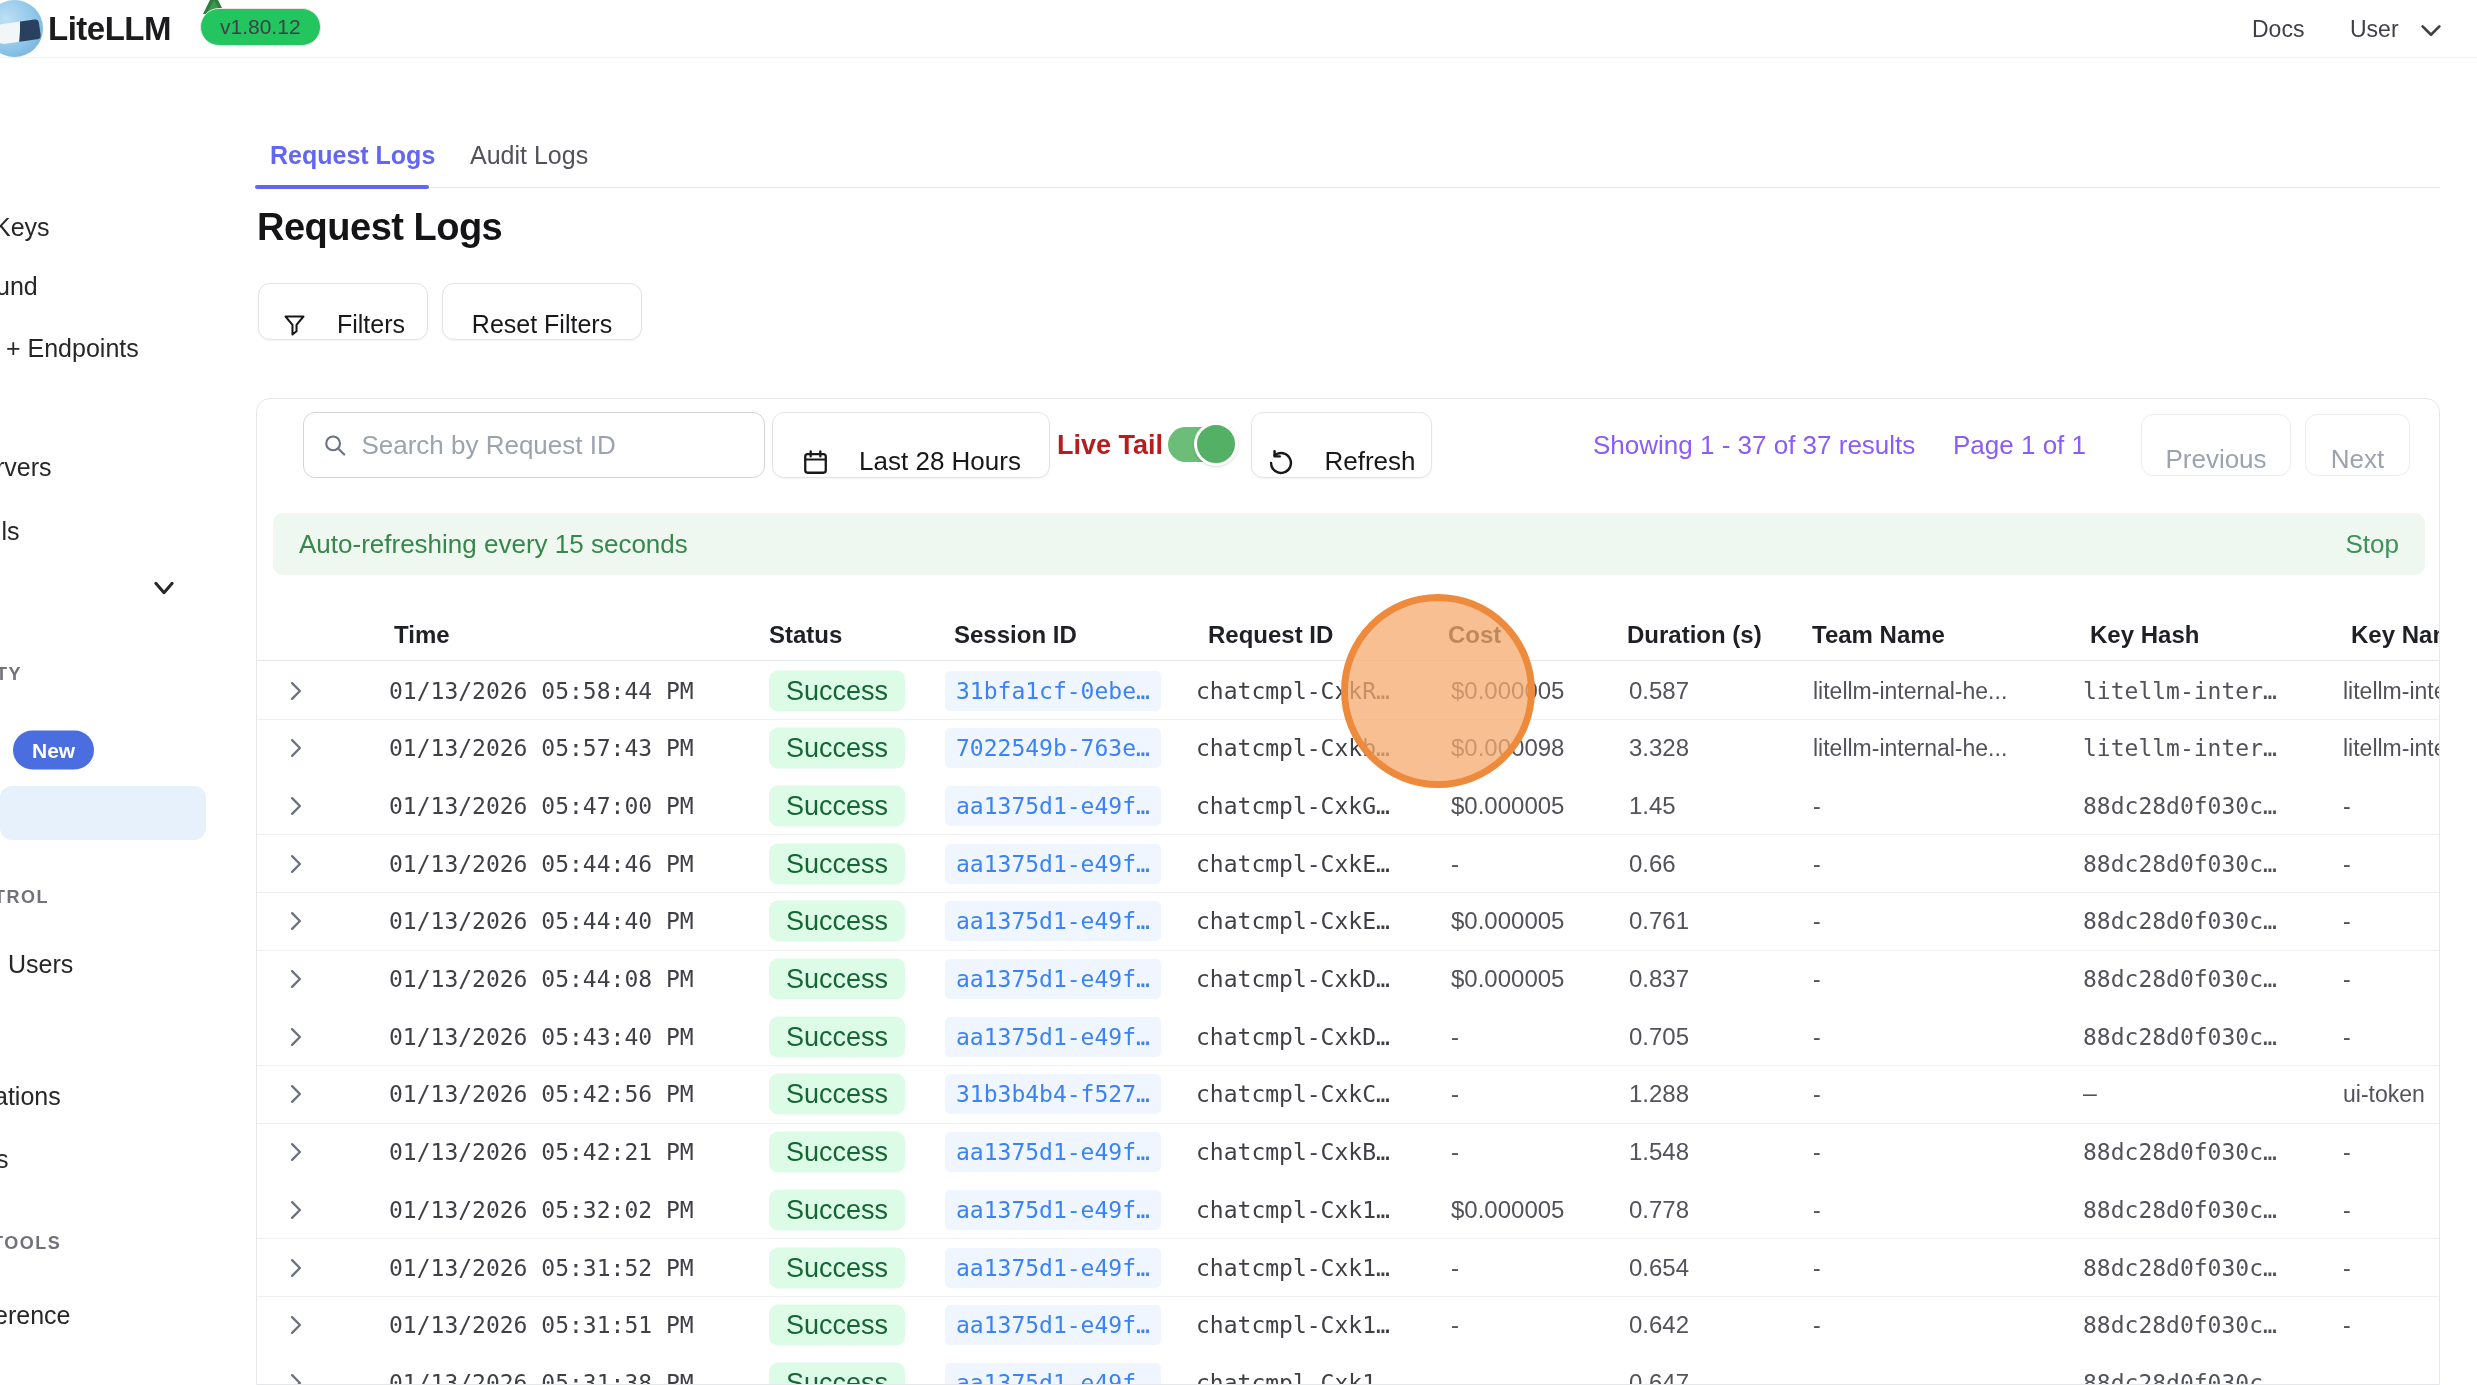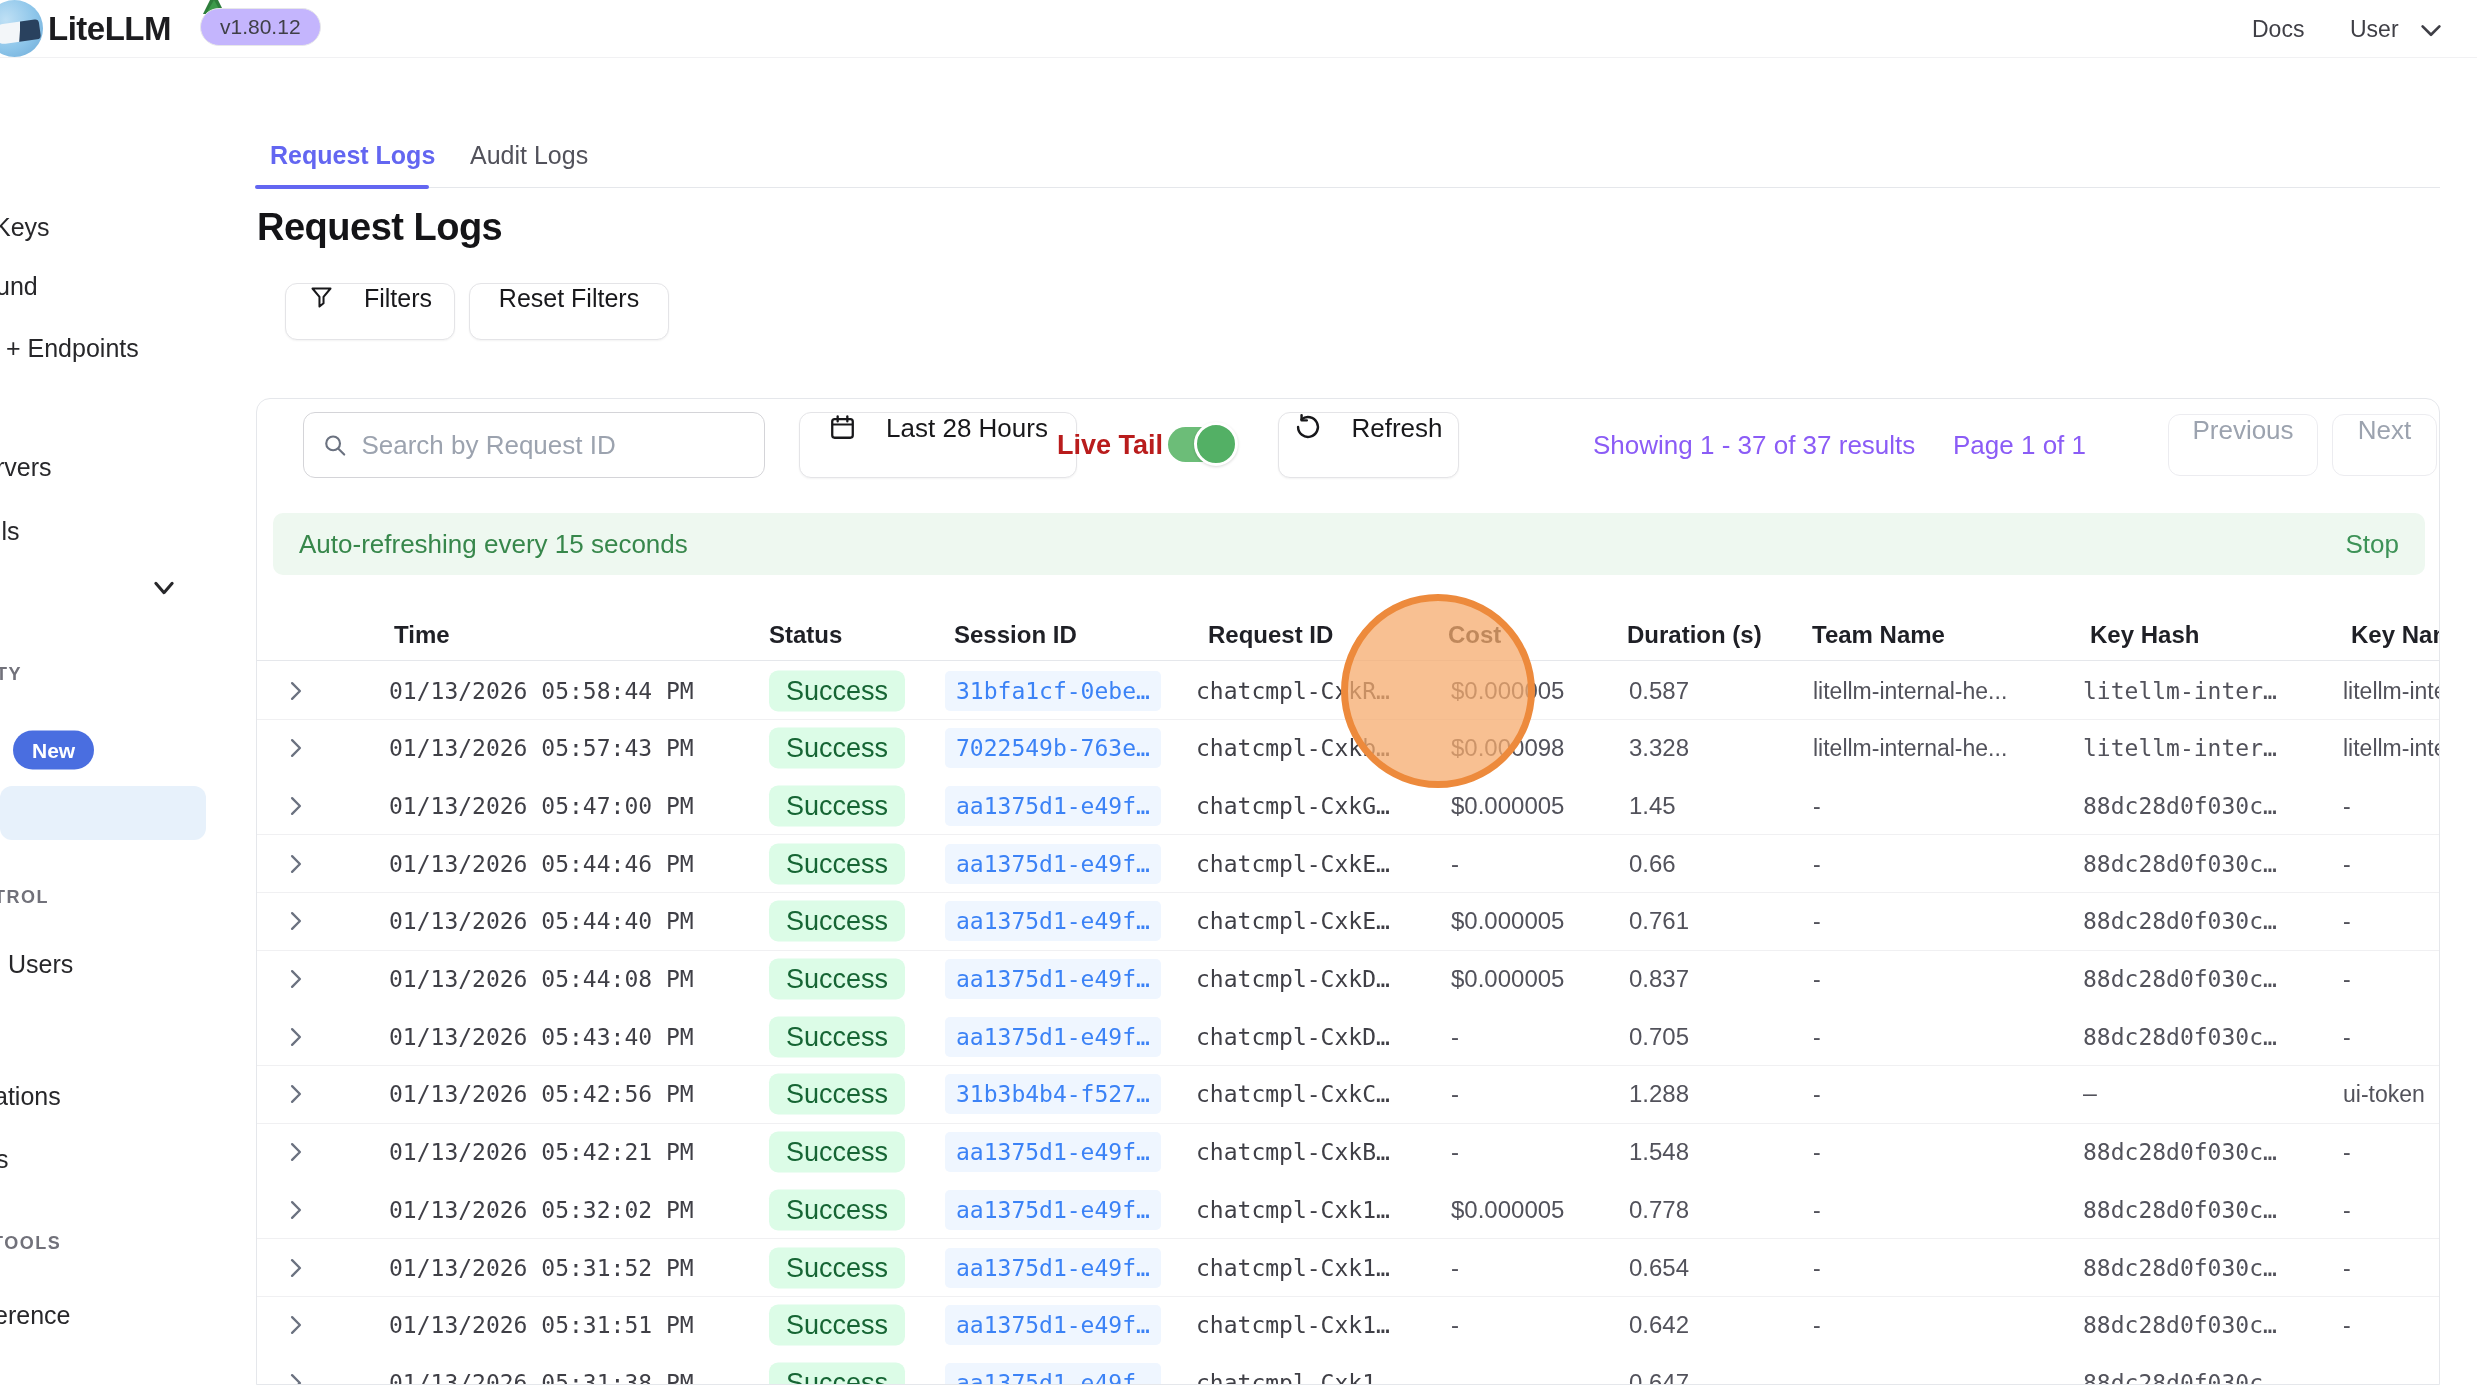--- a/index.html
+++ b/index.html
@@ -12,41 +12,41 @@
   body{position:relative;}
   .abs{position:absolute;}
   svg{display:block;}
 
   
   #navbar{position:absolute;left:0;top:0;width:2477px;height:58px;background:#fff;border-bottom:1px solid #f1f1f3;z-index:20;}
   .logo-circle{position:absolute;left:-14px;top:0;width:57px;height:57px;border-radius:50%;
     background:radial-gradient(circle at 35% 35%, #bfe0f5 0%, #8ec6ea 55%, #6ca9d6 100%);overflow:hidden;}
   .logo-train{position:absolute;left:8px;top:22px;width:46px;height:20px;background:linear-gradient(100deg,#f3f6f9 55%,#29415e 56%);border-radius:10px 4px 4px 10px;transform:rotate(-8deg);}
   .brand{position:absolute;left:48px;top:29px;transform:translateY(-50%);font-size:33px;font-weight:bold;letter-spacing:-0.5px;color:#1c1c1f;}
-  .version-badge{position:absolute;left:200px;top:8px;height:38px;display:flex;align-items:center;padding:0 19px;background:#c4b5fd;border:1px solid #e7e7ea;border-radius:19px;font-size:21px;color:#3f3f46;}
+  .version-badge{position:absolute;left:200px;top:8px;height:38px;display:flex;align-items:center;padding:0 19px;background:#22c55e;border:1px solid #e7e7ea;border-radius:19px;font-size:21px;color:#3f3f46;}
   .xmas-tree{position:absolute;left:203px;top:-8px;width:0;height:0;border-left:11px solid transparent;border-right:11px solid transparent;border-bottom:22px solid #2e7d3b;}
   .xmas-tree:after{content:"";position:absolute;left:-8px;top:8px;width:0;height:0;border-left:8px solid transparent;border-right:8px solid transparent;border-bottom:14px solid #3c9a4a;}
   .nav-link{position:absolute;top:29px;transform:translateY(-50%);font-size:23px;color:#3f3f46;cursor:pointer;}
   .user-chevron{position:absolute;left:2416px;top:18px;}
 
   
   .side-frag{position:absolute;font-size:25px;color:#27272a;white-space:nowrap;transform:translateY(-50%);cursor:pointer;}
   .side-section{position:absolute;font-size:18px;font-weight:bold;letter-spacing:1.5px;color:#71717a;white-space:nowrap;transform:translateY(-50%);}
   .side-new-badge{position:absolute;left:13px;top:731px;height:39px;transform:translateY(-50%);top:750px;display:flex;align-items:center;padding:0 19px;background:#4a6ee0;border-radius:20px;color:#fff;font-size:21px;font-weight:bold;cursor:pointer;}
   .side-highlight{position:absolute;left:0;top:786px;width:206px;height:54px;background:#e7f1fb;border-radius:12px;cursor:pointer;}
   .side-chevron{position:absolute;left:150px;top:576px;cursor:pointer;}
 
   
   .tab{position:absolute;top:155px;transform:translateY(-50%);font-size:25px;cursor:pointer;white-space:nowrap;}
   .tab.active{color:#6366f1;font-weight:bold;}
   .tab.inactive{color:#52525b;}
   .tabs-rule{position:absolute;left:256px;top:187px;width:2184px;height:1px;background:var(--border);}
   .tab-underline{position:absolute;left:255px;top:185px;width:174px;height:4px;background:#6366f1;border-radius:2px;}
   .page-title{position:absolute;left:257px;top:227px;transform:translateY(-50%);font-size:38px;font-weight:bold;color:#141417;letter-spacing:-0.5px;}
-  .btn{display:flex;align-items:flex-start;justify-content:center;gap:29px;background:#fff;border:1px solid #e4e4e7;border-radius:12px;font-size:25px;color:#18181b;box-shadow:0 1px 2px rgba(0,0,0,.05);cursor:pointer;white-space:nowrap;margin-left:27px;}
+  .btn{display:flex;align-items:flex-end;justify-content:center;gap:29px;background:#fff;border:1px solid #e4e4e7;border-radius:12px;font-size:25px;color:#18181b;box-shadow:0 1px 2px rgba(0,0,0,.05);cursor:pointer;white-space:nowrap;}
 
   
   #card{position:absolute;left:256px;top:398px;width:2184px;height:987px;border:1px solid var(--border);border-radius:14px 14px 0 0;background:#fff;overflow:hidden;}
   .search-box{position:absolute;left:46px;top:13px;width:462px;height:66px;border:1.5px solid #d4d4d8;border-radius:12px;display:flex;align-items:center;padding:0 18px;gap:14px;background:#fff;}
   .search-box input{border:none;outline:none;font-size:26px;color:#27272a;font-family:var(--sans);width:100%;background:transparent;}
   .search-box input::placeholder{color:#9ca3af;}
   .livetail-label{position:absolute;left:800px;top:46px;transform:translateY(-50%);font-size:27px;font-weight:bold;color:#b91c1c;}
   .toggle{position:absolute;left:911px;top:28px;width:67px;height:35px;border-radius:18px;background:#6cbd78;cursor:pointer;}
   .toggle .knob{position:absolute;right:-3px;top:-5px;width:44px;height:44px;border-radius:50%;background:#53b065;border:3px solid #fff;box-shadow:0 1px 3px rgba(0,0,0,.15);}
   .results-text{position:absolute;top:46px;transform:translateY(-50%);font-size:26px;color:#8b5cf6;white-space:nowrap;}

